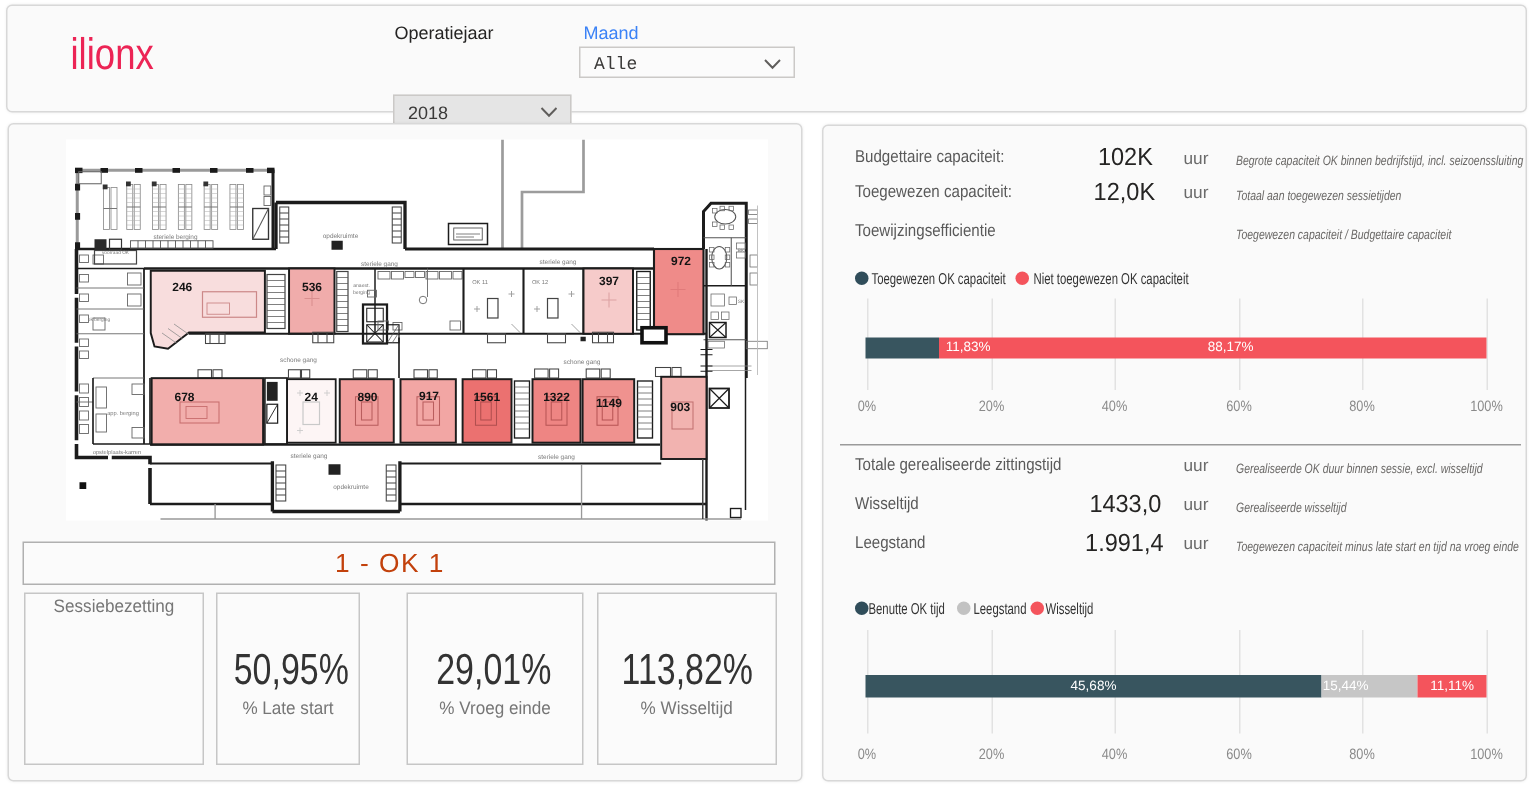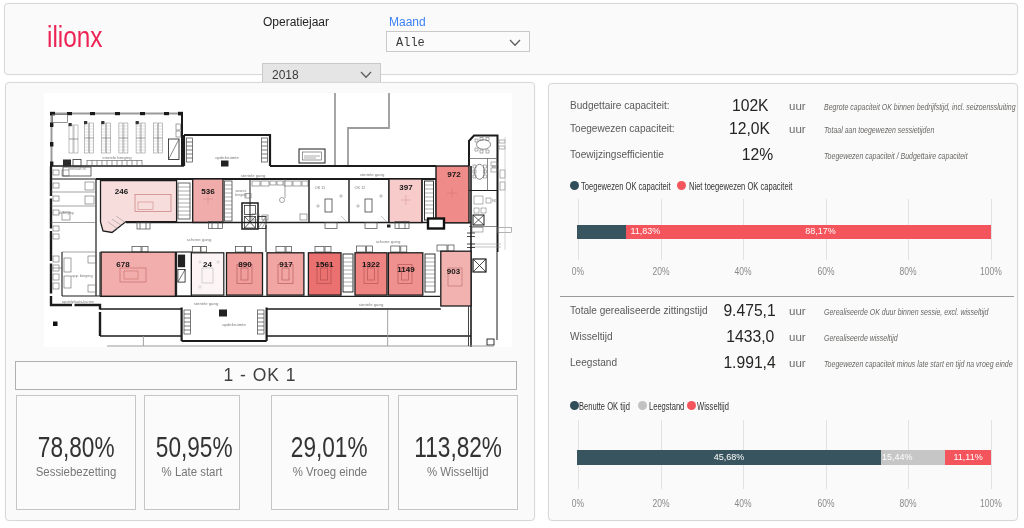--- a/index.html
+++ b/index.html
@@ -378,25 +378,24 @@
   <text x="286" y="266.5">917</text>
   <text x="324.5" y="267">1561</text>
   <text x="371" y="267">1322</text>
   <text x="406" y="271.5">1149</text>
   <text x="453.5" y="274">903</text>
 </g>
 </svg>
 </div>
 
 <div class="abs" style="left:15px; top:361px; width:502px; height:29px; border:1px solid #b0b0b0; background:#fbfbfb; text-align:center;">
-  <span style="font-size:17.5px; color:#404040; line-height:27px; letter-spacing:1px; display:inline-block; transform:translateX(-6px);">1 - OK 1</span>
+  <span style="font-size:17.5px; color:#c2410c; line-height:27px; letter-spacing:1px; display:inline-block; transform:translateX(-6px);">1 - OK 1</span>
 </div>
 
 <div class="abs kpi" style="left:16px; top:395px; width:120px;">
-    <div class="num"><span class="din">78,80%</span></div>
     <div class="lab">Sessiebezetting</div>
   </div>
 <div class="abs kpi" style="left:143.5px; top:395px; width:96px;">
     <div class="num"><span class="din">50,95%</span></div>
     <div class="lab">% Late start</div>
   </div>
 <div class="abs kpi" style="left:270.5px; top:395px; width:118px;">
     <div class="num"><span class="din">29,01%</span></div>
     <div class="lab">% Vroeg einde</div>
   </div>
@@ -420,21 +419,20 @@
     <span class="md">Begrote capaciteit OK binnen bedrijfstijd, incl. seizoenssluiting</span>
   </div>
 <div class="mrow" style="top:120px;">
     <span class="ml">Toegewezen capaciteit:</span>
     <span class="mv"><span class="din">12,0K</span></span>
     <span class="mu">uur</span>
     <span class="md">Totaal aan toegewezen sessietijden</span>
   </div>
 <div class="mrow" style="top:146px;">
     <span class="ml">Toewijzingsefficientie</span>
-    <span class="mv" style="left:688px;"><span class="din">12%</span></span>
     <span class="mu"></span>
     <span class="md">Toegewezen capaciteit / Budgettaire capaciteit</span>
   </div>
 <style>
   .mrow { position:absolute; left:0; width:1024px; height:18px; }
   .ml { position:absolute; left:570px; top:2px; font-size:11.5px; color:#595959; white-space:nowrap; transform:scaleX(0.875); transform-origin:0 50%; }
   .mv { position:absolute; left:680px; width:140px; text-align:center; top:-1px; font-size:16.5px; color:#252423; }
   .mv .din { transform:scaleX(0.95); }
   .mu { position:absolute; left:789px; top:3px; font-size:11.5px; color:#6a6a6a; }
   .md { position:absolute; left:824px; top:5px; font-size:9px; font-style:italic; color:#6a6866; white-space:nowrap; transform:scaleX(0.775); transform-origin:0 50%; }
@@ -472,21 +470,20 @@
 <style>
   .blab { position:absolute; top:0; text-align:center; font-size:9px; color:#ffffff; }
   .grid { position:absolute; top:0; width:1px; height:100%; background:#e2e2e2; }
   .axlab { position:absolute; font-size:10px; color:#8a8a8a; width:40px; text-align:center; transform:scaleX(0.85); }
 </style>
 
 <div class="abs" style="left:560px; top:296px; width:454px; height:1px; background:#9a9a9a;"></div>
 
 <div class="mrow" style="top:302px;">
     <span class="ml">Totale gerealiseerde zittingstijd</span>
-    <span class="mv"><span class="din">9.475,1</span></span>
     <span class="mu">uur</span>
     <span class="md">Gerealiseerde OK duur binnen sessie, excl. wisseltijd</span>
   </div>
 <div class="mrow" style="top:328px;">
     <span class="ml">Wisseltijd</span>
     <span class="mv"><span class="din">1433,0</span></span>
     <span class="mu">uur</span>
     <span class="md">Gerealiseerde wisseltijd</span>
   </div>
 <div class="mrow" style="top:354px;">

